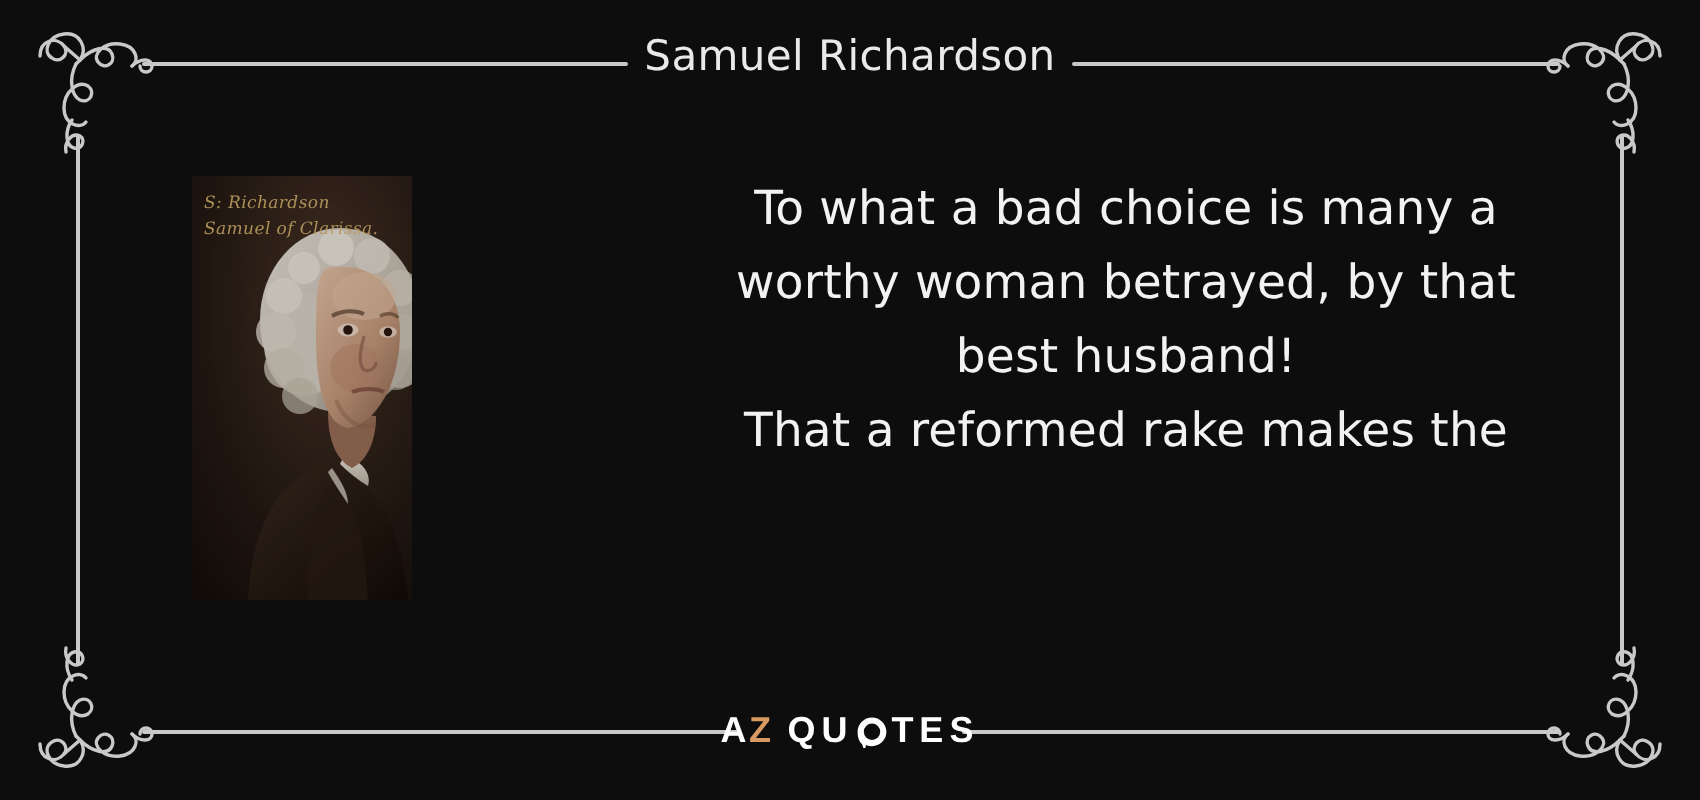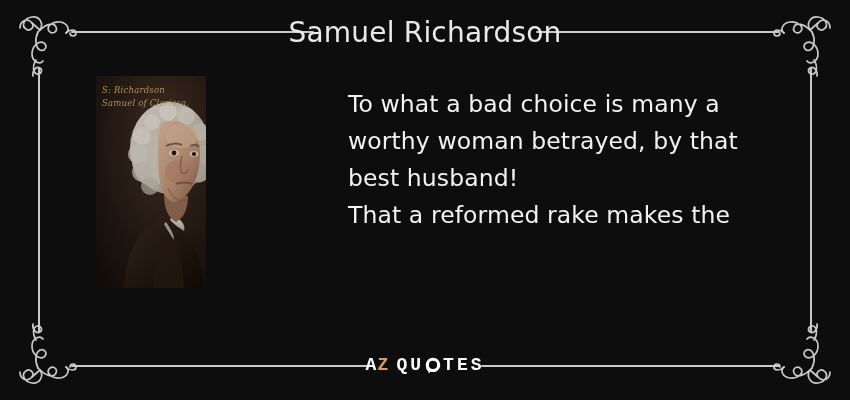--- a/index.html
+++ b/index.html
@@ -39,31 +39,31 @@
   }
 
   
   #author-name {
     position: absolute;
     left: 0;
     top: 16px;
     width: 850px;
     text-align: center;
     color: #e9e9e9;
-    font-size: 28px;
+    font-size: 21px;
     font-weight: 400;
     letter-spacing: 0.2px;
     white-space: nowrap;
   }
 
   
   #portrait {
     position: absolute;
     left: 96px;
-    top: 76px;
+    top: 88px;
     width: 110px;
     height: 212px;
     overflow: hidden;
     background: #241a14;
   }
   #portrait svg { display: block; }
   #portrait-inscription {
     position: absolute;
     left: 6px;
     top: 8px;
@@ -81,34 +81,35 @@
   #quote-text {
     position: absolute;
     left: 348px;
     top: 86px;
     width: 430px;
     color: #f2f2f2;
     font-size: 23.5px;
     line-height: 37px;
     font-weight: 400;
     letter-spacing: 0.1px;
+    text-align: center;
   }
 
   
   #brand {
     position: absolute;
     left: 0;
     top: 352px;
     width: 850px;
     text-align: center;
     height: 28px;
   }
   #brand-inner {
     display: inline-block;
-    font-family: Liberation Mono, monospace;
+    font-family: Liberation Sans, sans-serif;
     font-weight: 700;
     font-size: 18px;
     letter-spacing: 1.2px;
     line-height: 26px;
     white-space: nowrap;
   }
   .brand-a { color: #ffffff; }
   .brand-z { color: #d89a62; }
   .brand-q {
     color: #ffffff;

